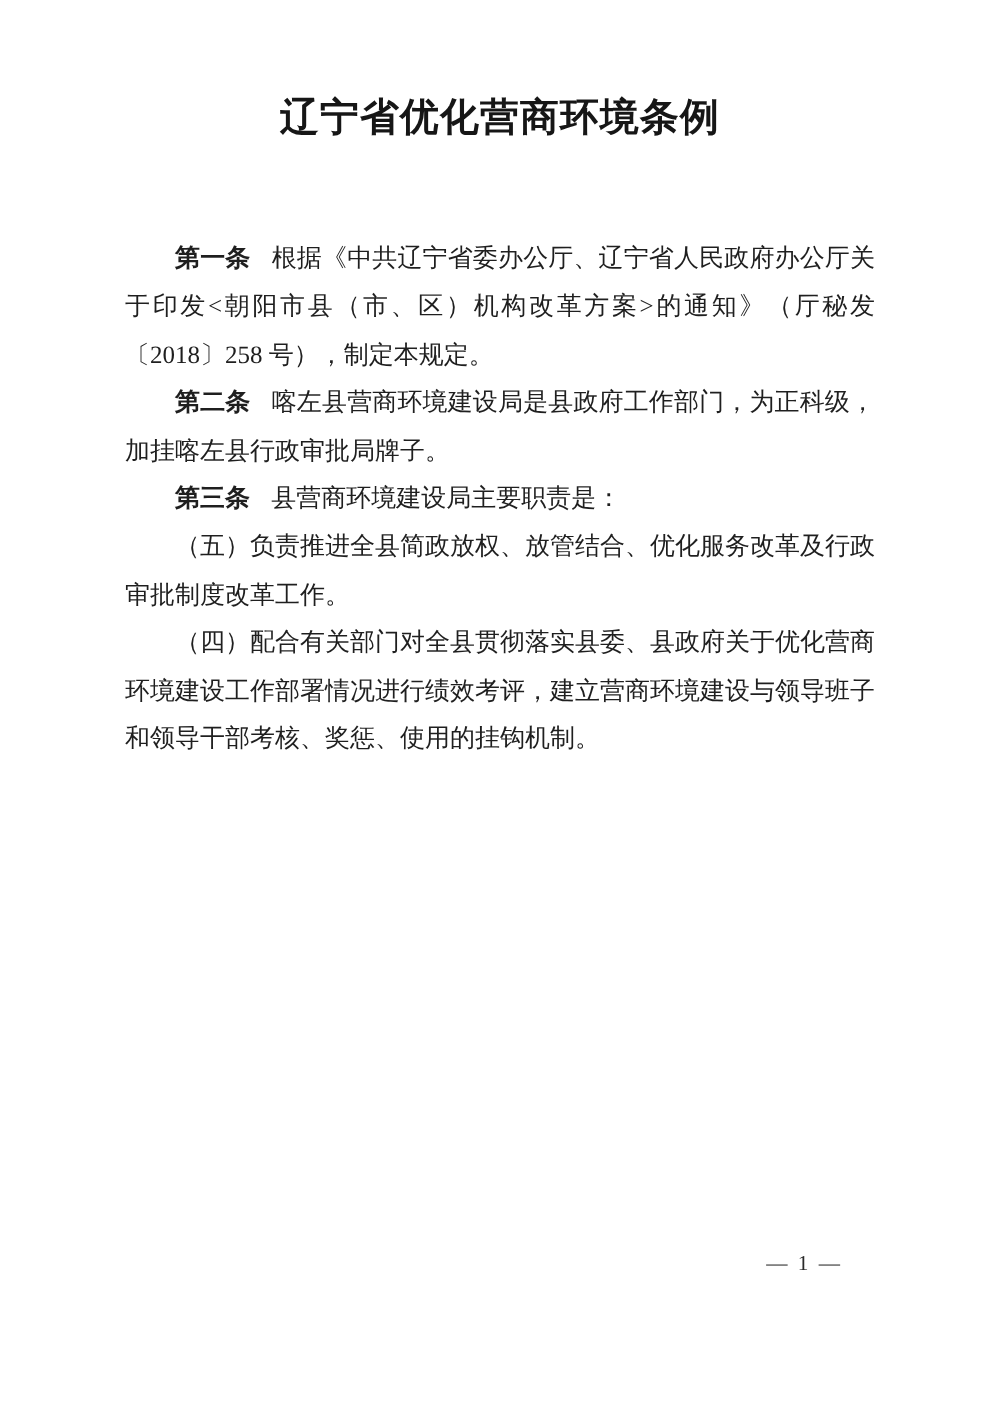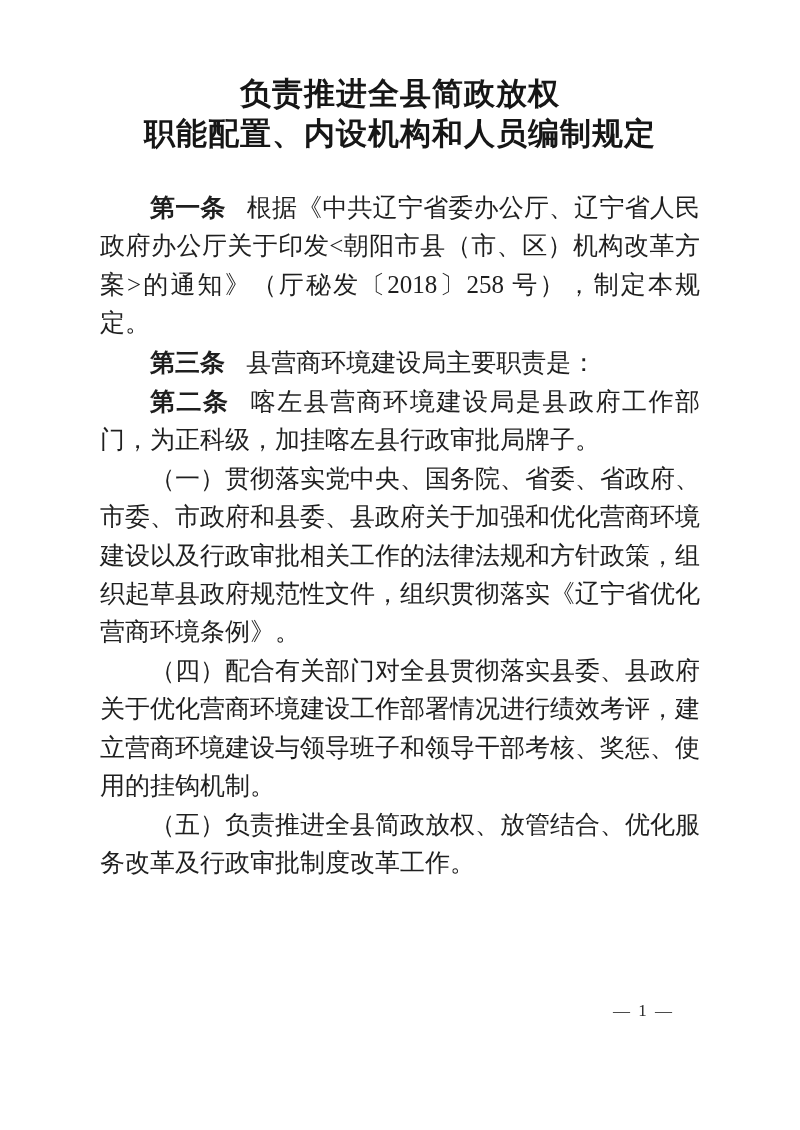--- a/index.html
+++ b/index.html
@@ -30,21 +30,21 @@
     color: #161616;
   }
   .doc-title .title-line {
     display: block;
   }
   .doc-body {
     position: absolute;
     top: 188px;
     left: 100px;
     width: 600px;
-    font-size: 25px;
+    font-size: 20px;
     line-height: 38.4px;
     text-align: justify;
     text-justify: inter-ideograph;
     color: #1f1f1f;
   }
   .para {
     margin: 0;
     padding: 0;
     text-indent: 2em;
   }
@@ -62,28 +62,26 @@
     color: #2a2a2a;
     font-family: "Liberation Serif", "DejaVu Serif", serif;
   }
 </style>
 </head>
 <body>
 
 <div class="page">
 
   <h1 class="doc-title">
-    <span class="title-line">负责推进全县简政放权</span>
-    <span class="title-line">职能配置、内设机构和人员编制规定</span>
+    <span class="title-line">辽宁省优化营商环境条例</span>
   </h1>
 
   <div class="doc-body">
       <p class="para"><b class="para-label">第一条</b>根据《中共辽宁省委办公厅、辽宁省人民政府办公厅关于印发&lt;朝阳市县（市、区）机构改革方案&gt;的通知》（厅秘发〔2018〕258 号），制定本规定。</p>
+      <p class="para"><b class="para-label">第二条</b>喀左县营商环境建设局是县政府工作部门，为正科级，加挂喀左县行政审批局牌子。</p>
       <p class="para"><b class="para-label">第三条</b>县营商环境建设局主要职责是：</p>
-      <p class="para"><b class="para-label">第二条</b>喀左县营商环境建设局是县政府工作部门，为正科级，加挂喀左县行政审批局牌子。</p>
-      <p class="para">（一）贯彻落实党中央、国务院、省委、省政府、市委、市政府和县委、县政府关于加强和优化营商环境建设以及行政审批相关工作的法律法规和方针政策，组织起草县政府规范性文件，组织贯彻落实《辽宁省优化营商环境条例》。</p>
+      <p class="para">（五）负责推进全县简政放权、放管结合、优化服务改革及行政审批制度改革工作。</p>
       <p class="para">（四）配合有关部门对全县贯彻落实县委、县政府关于优化营商环境建设工作部署情况进行绩效考评，建立营商环境建设与领导班子和领导干部考核、奖惩、使用的挂钩机制。</p>
-      <p class="para">（五）负责推进全县简政放权、放管结合、优化服务改革及行政审批制度改革工作。</p>
     </div>
 
   <div class="page-number">— 1 —</div>
 
 </div>
 
 </body></html>

